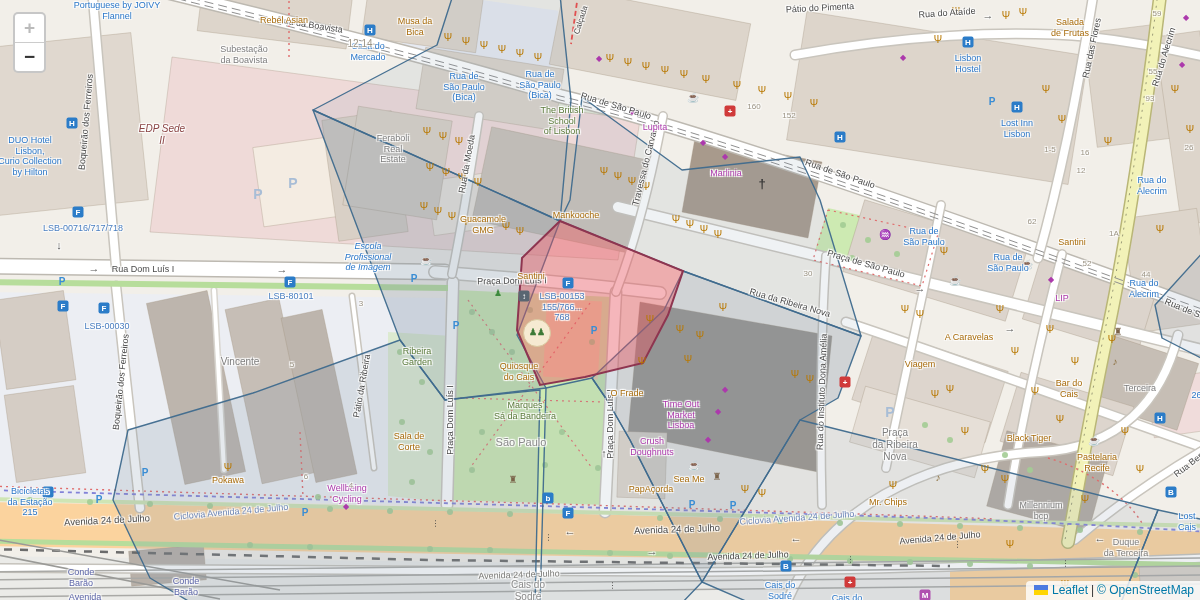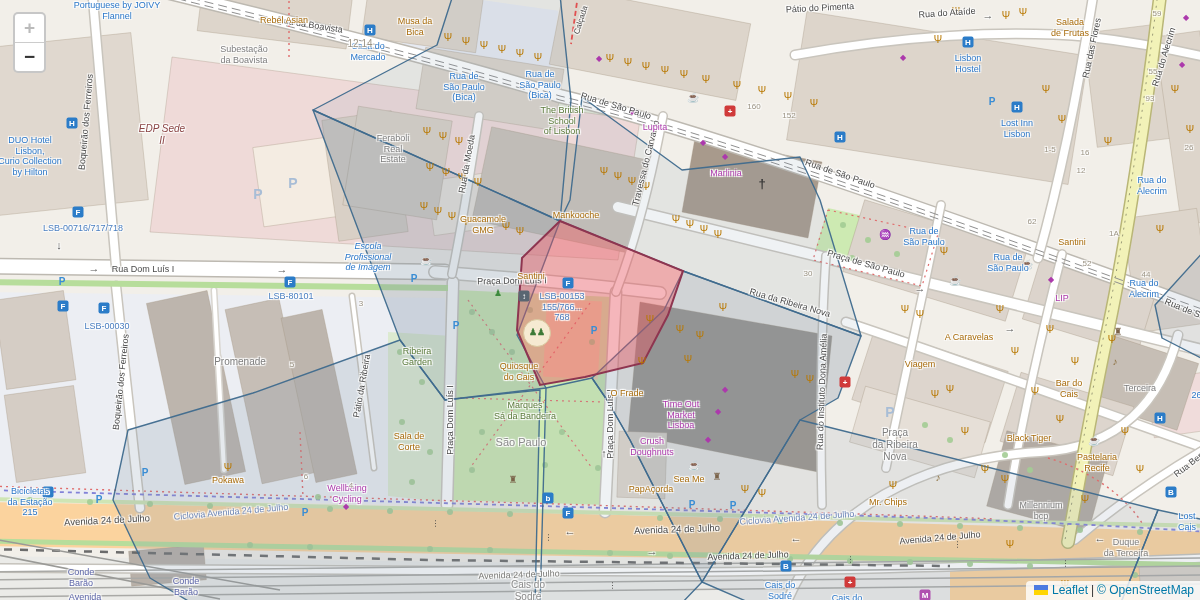--- a/index.html
+++ b/index.html
@@ -451,21 +451,21 @@
       <span class="lbl po" style="left: 531px; top: 276px; font-size: 9px; transform: translate(-50%, -50%);">Santini</span>
       <span class="lbl sbi" style="left: 368px; top: 257px; font-size: 9px; transform: translate(-50%, -50%);">Escola
 Profissional
 de Imagem</span>
       <span class="lbl lsb" style="left: 83px; top: 228px; font-size: 9px; transform: translate(-50%, -50%);">LSB-00716/717/718</span>
       <span class="lbl lsb" style="left: 291px; top: 296px; font-size: 9px; transform: translate(-50%, -50%);">LSB-80101</span>
       <span class="lbl lsb" style="left: 107px; top: 326px; font-size: 9px; transform: translate(-50%, -50%);">LSB-00030</span>
       <span class="lbl lsb" style="left: 562px; top: 307px; font-size: 9px; transform: translate(-50%, -50%);">LSB-00153
 155/766...
 768</span>
-      <span class="lbl gry" style="left: 240px; top: 362px; font-size: 10px; transform: translate(-50%, -50%);">Promenade</span>
+      <span class="lbl gry" style="left: 240px; top: 362px; font-size: 10px; transform: translate(-50%, -50%);">Vincente</span>
       <span class="lbl pg" style="left: 417px; top: 357px; font-size: 9px; transform: translate(-50%, -50%);">Ribeira
 Garden</span>
       <span class="lbl po" style="left: 519px; top: 372px; font-size: 9px; transform: translate(-50%, -50%);">Quiosque
 do Cais</span>
       <span class="lbl pg" style="left: 525px; top: 411px; font-size: 9px; transform: translate(-50%, -50%);">Marques
 Sá da Bandeira</span>
       <span class="lbl big" style="left: 521px; top: 442px; font-size: 11px; transform: translate(-50%, -50%);">São Paulo</span>
       <span class="lbl po" style="left: 409px; top: 442px; font-size: 9px; transform: translate(-50%, -50%);">Sala de
 Corte</span>
       <span class="lbl po" style="left: 627px; top: 393px; font-size: 9px; transform: translate(-50%, -50%); text-align: center;">O Frade</span>

